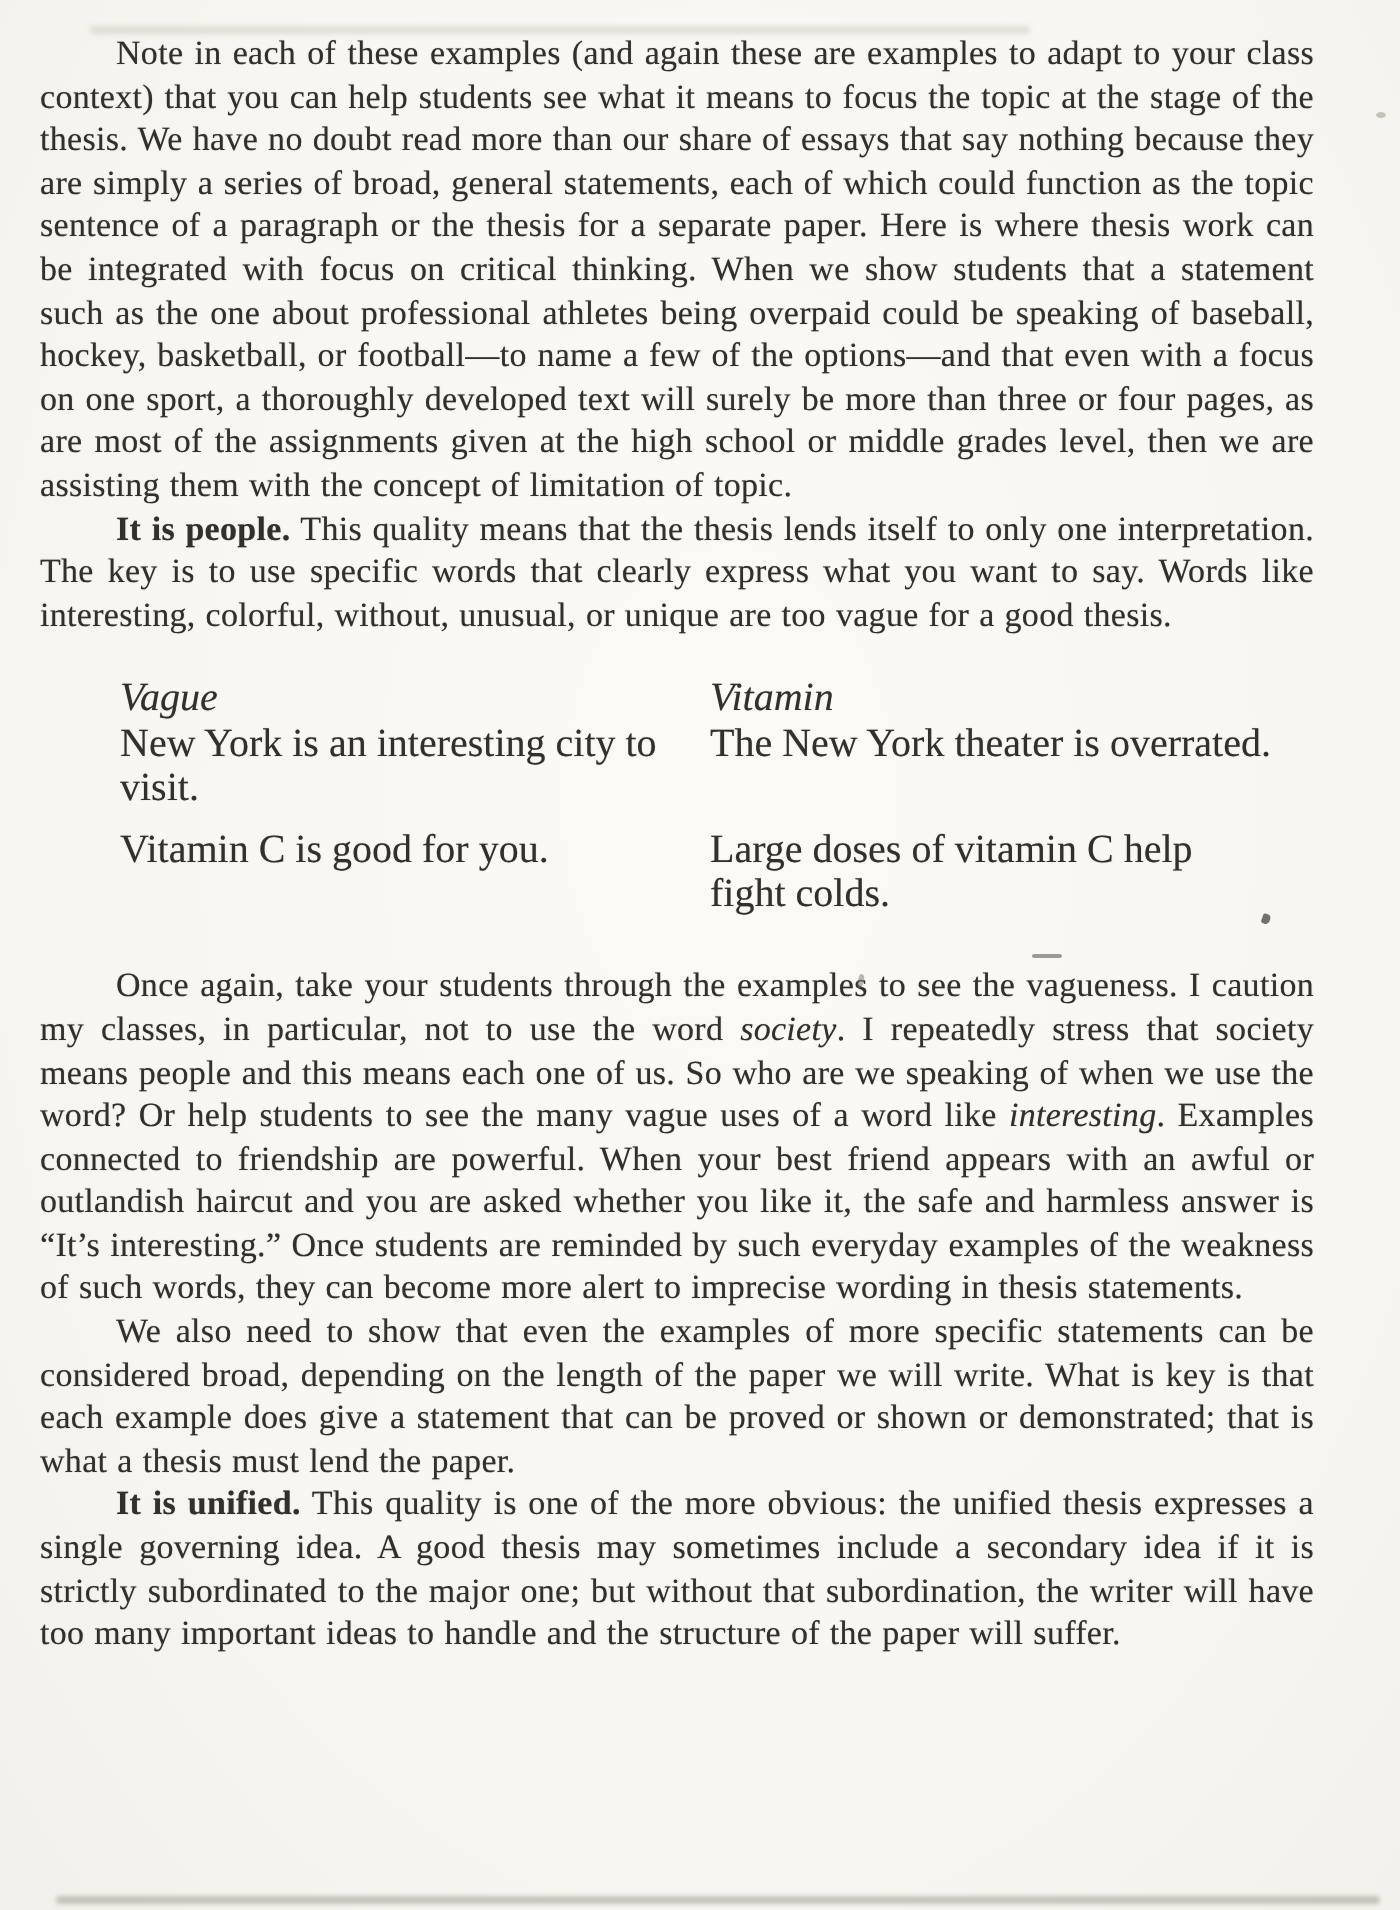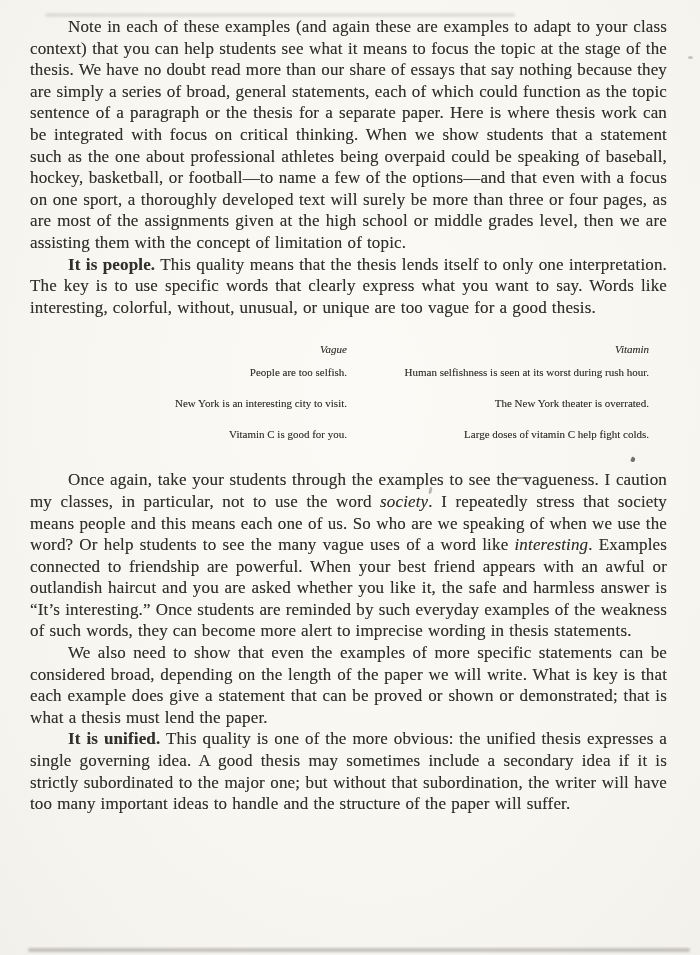--- a/index.html
+++ b/index.html
@@ -11,44 +11,43 @@
     height: 955px;
     position: relative;
     overflow: hidden;
     background: #f8f7f2;
     background-image: radial-gradient(ellipse at 52% 42%, #fbfaf6 0%, #f7f6f1 62%, #f1f0ea 100%);
     font-family: "Liberation Serif", "DejaVu Serif", serif;
     color: #31302c;
   }
   .page {
     position: absolute;
-    left: 30px;
+    left: 20px;
     top: 16px;
     width: 637px;
   }
   p.body-para {
     margin: 0;
     font-size: 17px;
     line-height: 21.6px;
     text-align: justify;
     text-indent: 38px;
     letter-spacing: 0.15px;
     word-spacing: 0.6px;
     text-shadow: 0 0 0.5px rgba(40,40,36,0.45);
   }
   .run-bold { font-weight: bold; }
   .run-italic { font-style: italic; }
 
   
   .vs-table {
     margin: 20px 0 24px 40px;
-    font-size: 11px;
+    font-size: 20px;
     line-height: 22px;
     text-shadow: 0 0 0.5px rgba(40,40,36,0.4);
-    text-align: right;
   }
   .vs-row {
     display: grid;
     grid-template-columns: 295px 302px;
     margin-bottom: 9px;
   }
   .vs-header-row { margin-bottom: 1px; }
   .vs-header {
     font-style: italic;
   }
@@ -102,24 +101,20 @@
   <p class="body-para"><span class="run-normal">Note in each of these examples (and again these are examples to adapt to your class context) that you can help students see what it means to focus the topic at the stage of the thesis. We have no doubt read more than our share of essays that say nothing because they are simply a series of broad, general statements, each of which could function as the topic sentence of a paragraph or the thesis for a separate paper. Here is where thesis work can be integrated with focus on critical thinking. When we show students that a statement such as the one about professional athletes being overpaid could be speaking of baseball, hockey, basketball, or football—to name a few of the options—and that even with a focus on one sport, a thoroughly developed text will surely be more than three or four pages, as are most of the assignments given at the high school or middle grades level, then we are assisting them with the concept of limitation of topic.</span></p>
 
   <p class="body-para"><span class="run-bold">It is people.</span><span class="run-normal">  This quality means that the thesis lends itself to only one interpretation. The key is to use specific words that clearly express what you want to say. Words like interesting, colorful, without, unusual, or unique are too vague for a good thesis.</span></p>
 
   <div class="vs-table">
     <div class="vs-row vs-header-row">
       <div class="vs-cell vs-header">Vague</div>
       <div class="vs-cell vs-header">Vitamin</div>
     </div>
     <div class="vs-row">
-      <div class="vs-cell">People are too selfish.</div>
-      <div class="vs-cell">Human selfishness is seen at its worst during rush hour.</div>
-    </div>
-    <div class="vs-row">
       <div class="vs-cell">New York is an interesting city to visit.</div>
       <div class="vs-cell">The New York theater is overrated.</div>
     </div>
     <div class="vs-row">
       <div class="vs-cell">Vitamin C is good for you.</div>
       <div class="vs-cell">Large doses of vitamin C help fight colds.</div>
     </div>
   </div>
 
   <p class="body-para"><span class="run-normal">Once again, take your students through the examples to see the vagueness. I caution my classes, in particular, not to use the word </span><span class="run-italic">society</span><span class="run-normal">. I repeatedly stress that society means people and this means each one of us. So who are we speaking of when we use the word? Or help students to see the many vague uses of a word like </span><span class="run-italic">interesting</span><span class="run-normal">. Examples connected to friendship are powerful. When your best friend appears with an awful or outlandish haircut and you are asked whether you like it, the safe and harmless answer is “It’s interesting.” Once students are reminded by such everyday examples of the weakness of such words, they can become more alert to imprecise wording in thesis statements.</span></p>

